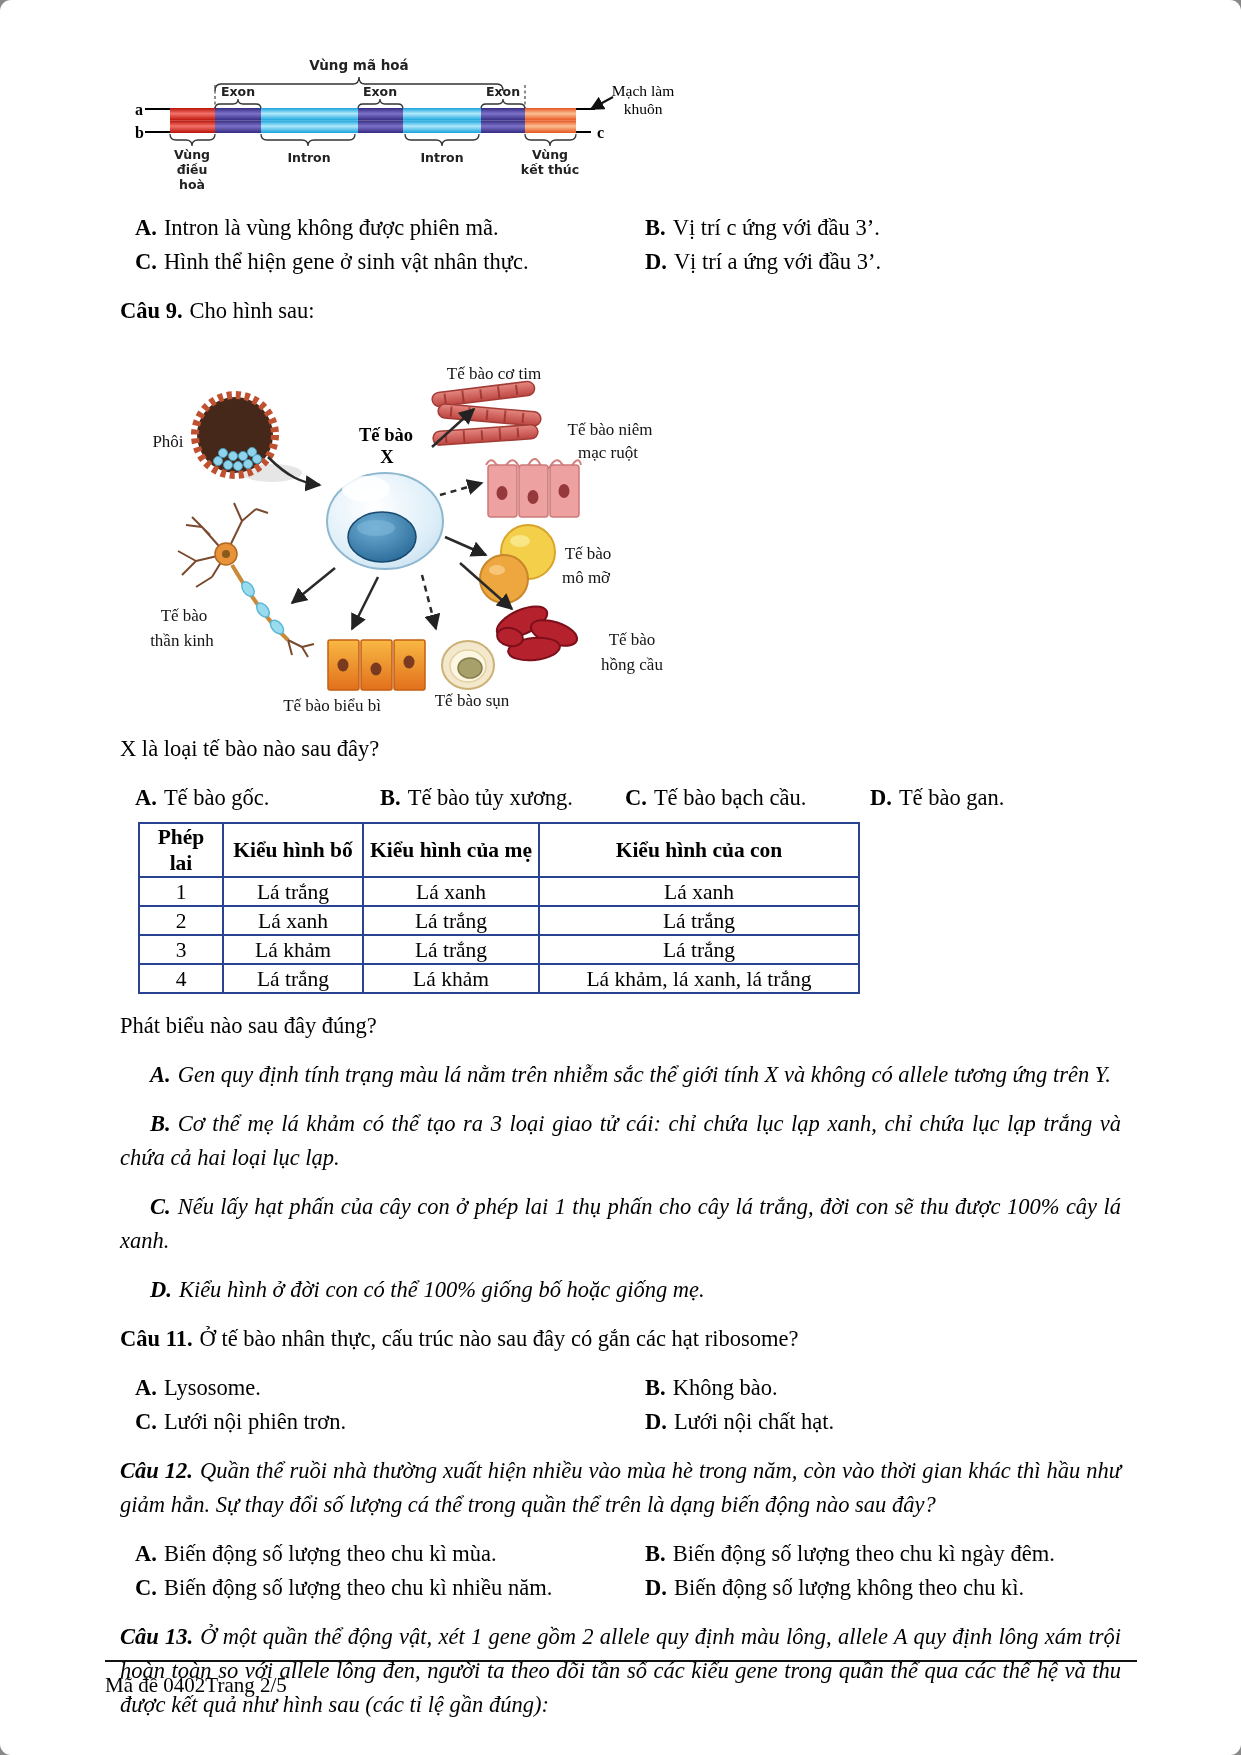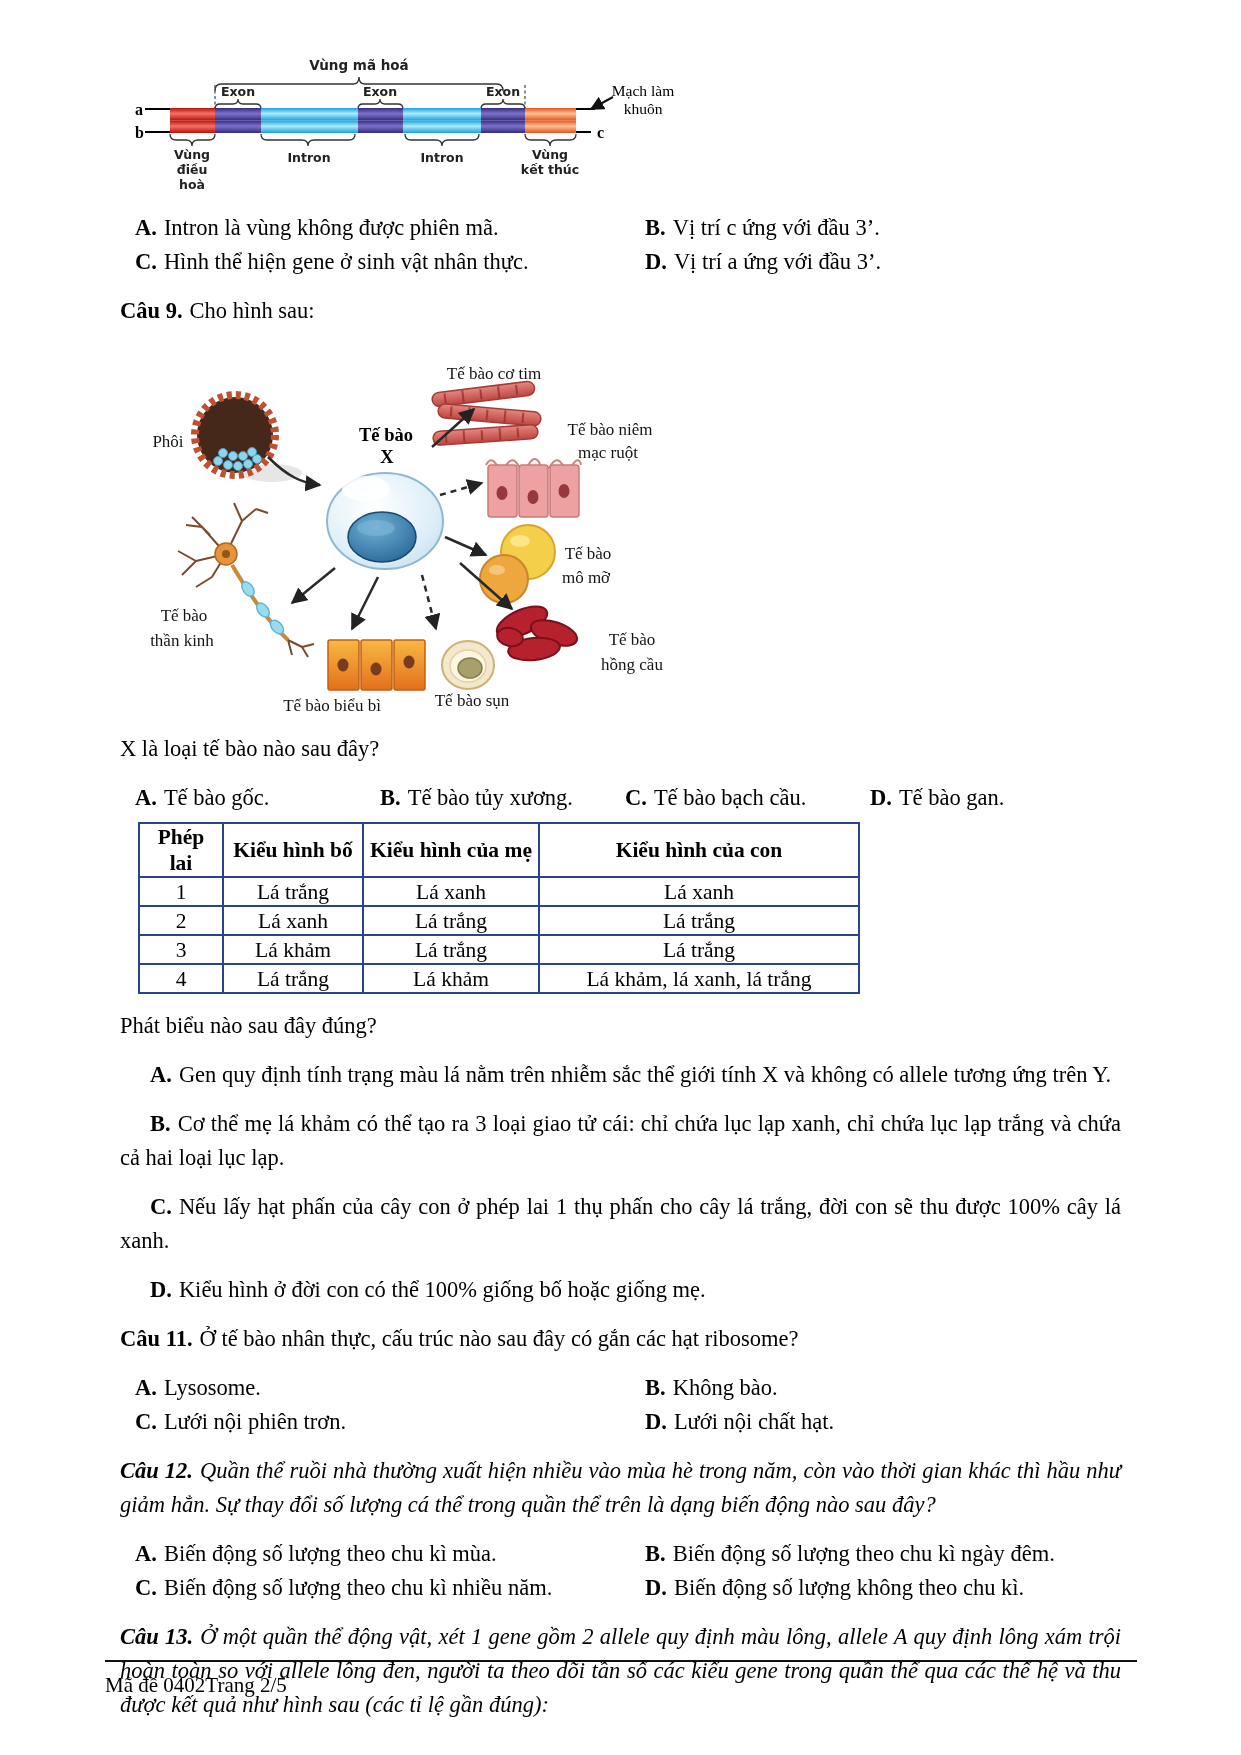--- a/index.html
+++ b/index.html
@@ -1,26 +1,26 @@
 <!DOCTYPE html>
 <html><head>
 <meta charset="utf-8">
 <style>
   html,body{margin:0;padding:0;background:#888;}
   .page{position:relative;width:1241px;height:1755px;background:#fff;
         font-family:"Liberation Serif",serif;font-size:22.5px;line-height:34px;color:#000;
-        margin:0 auto;overflow:hidden;}
+        margin:0 auto;overflow:hidden;border-radius:11px;}
   .content{padding:52px 105px 0 105px;}
   p{margin:15px;}
   b.qh{margin-right:7px;}
   .justify{text-align:justify;font-style:italic;}
   .opts2{display:grid;grid-template-columns:510px 1fr;padding-left:30px;margin-top:14px;}
   .opts4{display:grid;grid-template-columns:245px 245px 245px 1fr;padding-left:30px;}
   .opt b{margin-right:7px;}
-  .optp{text-indent:30px;text-align:justify;}
+  .optp{text-indent:30px;text-align:justify;font-style:italic;}
   .optp b{margin-right:7px;}
   .genefig{display:block;margin:0 0 8px 28px;}
   .cellfig{display:block;margin:-18px 0 0 15px;}
   .gtxt{font-family:"DejaVu Sans",sans-serif;font-size:12.5px;font-weight:600;fill:#222;}
   .gtxt2{font-family:"DejaVu Sans",sans-serif;font-size:13.5px;font-weight:600;fill:#222;}
   .gser{font-family:"Liberation Serif",serif;font-size:15.5px;fill:#000;}
   .gabc{font-family:"Liberation Serif",serif;font-size:16px;font-weight:bold;fill:#000;}
   .flab{font-family:"Liberation Serif",serif;font-size:17px;fill:#141414;}
   .flabB{font-family:"Liberation Serif",serif;font-size:18.5px;font-weight:bold;fill:#000;}
   table.q10{border-collapse:collapse;margin:7px 0 3px 33px;table-layout:fixed;}

